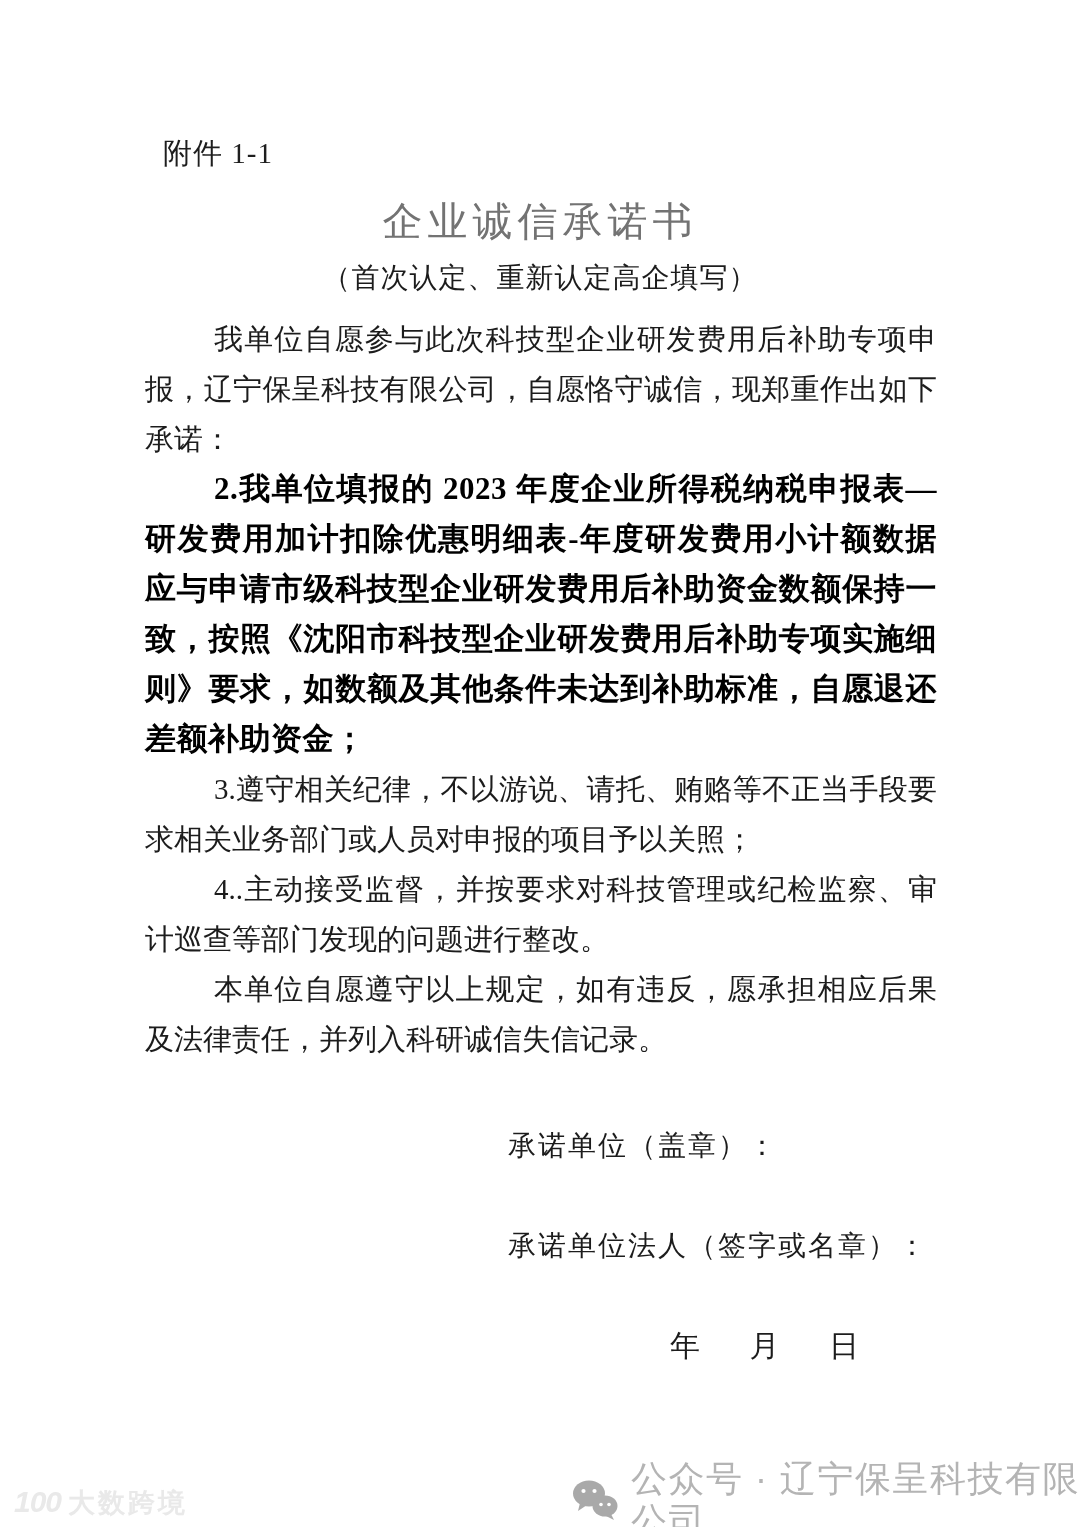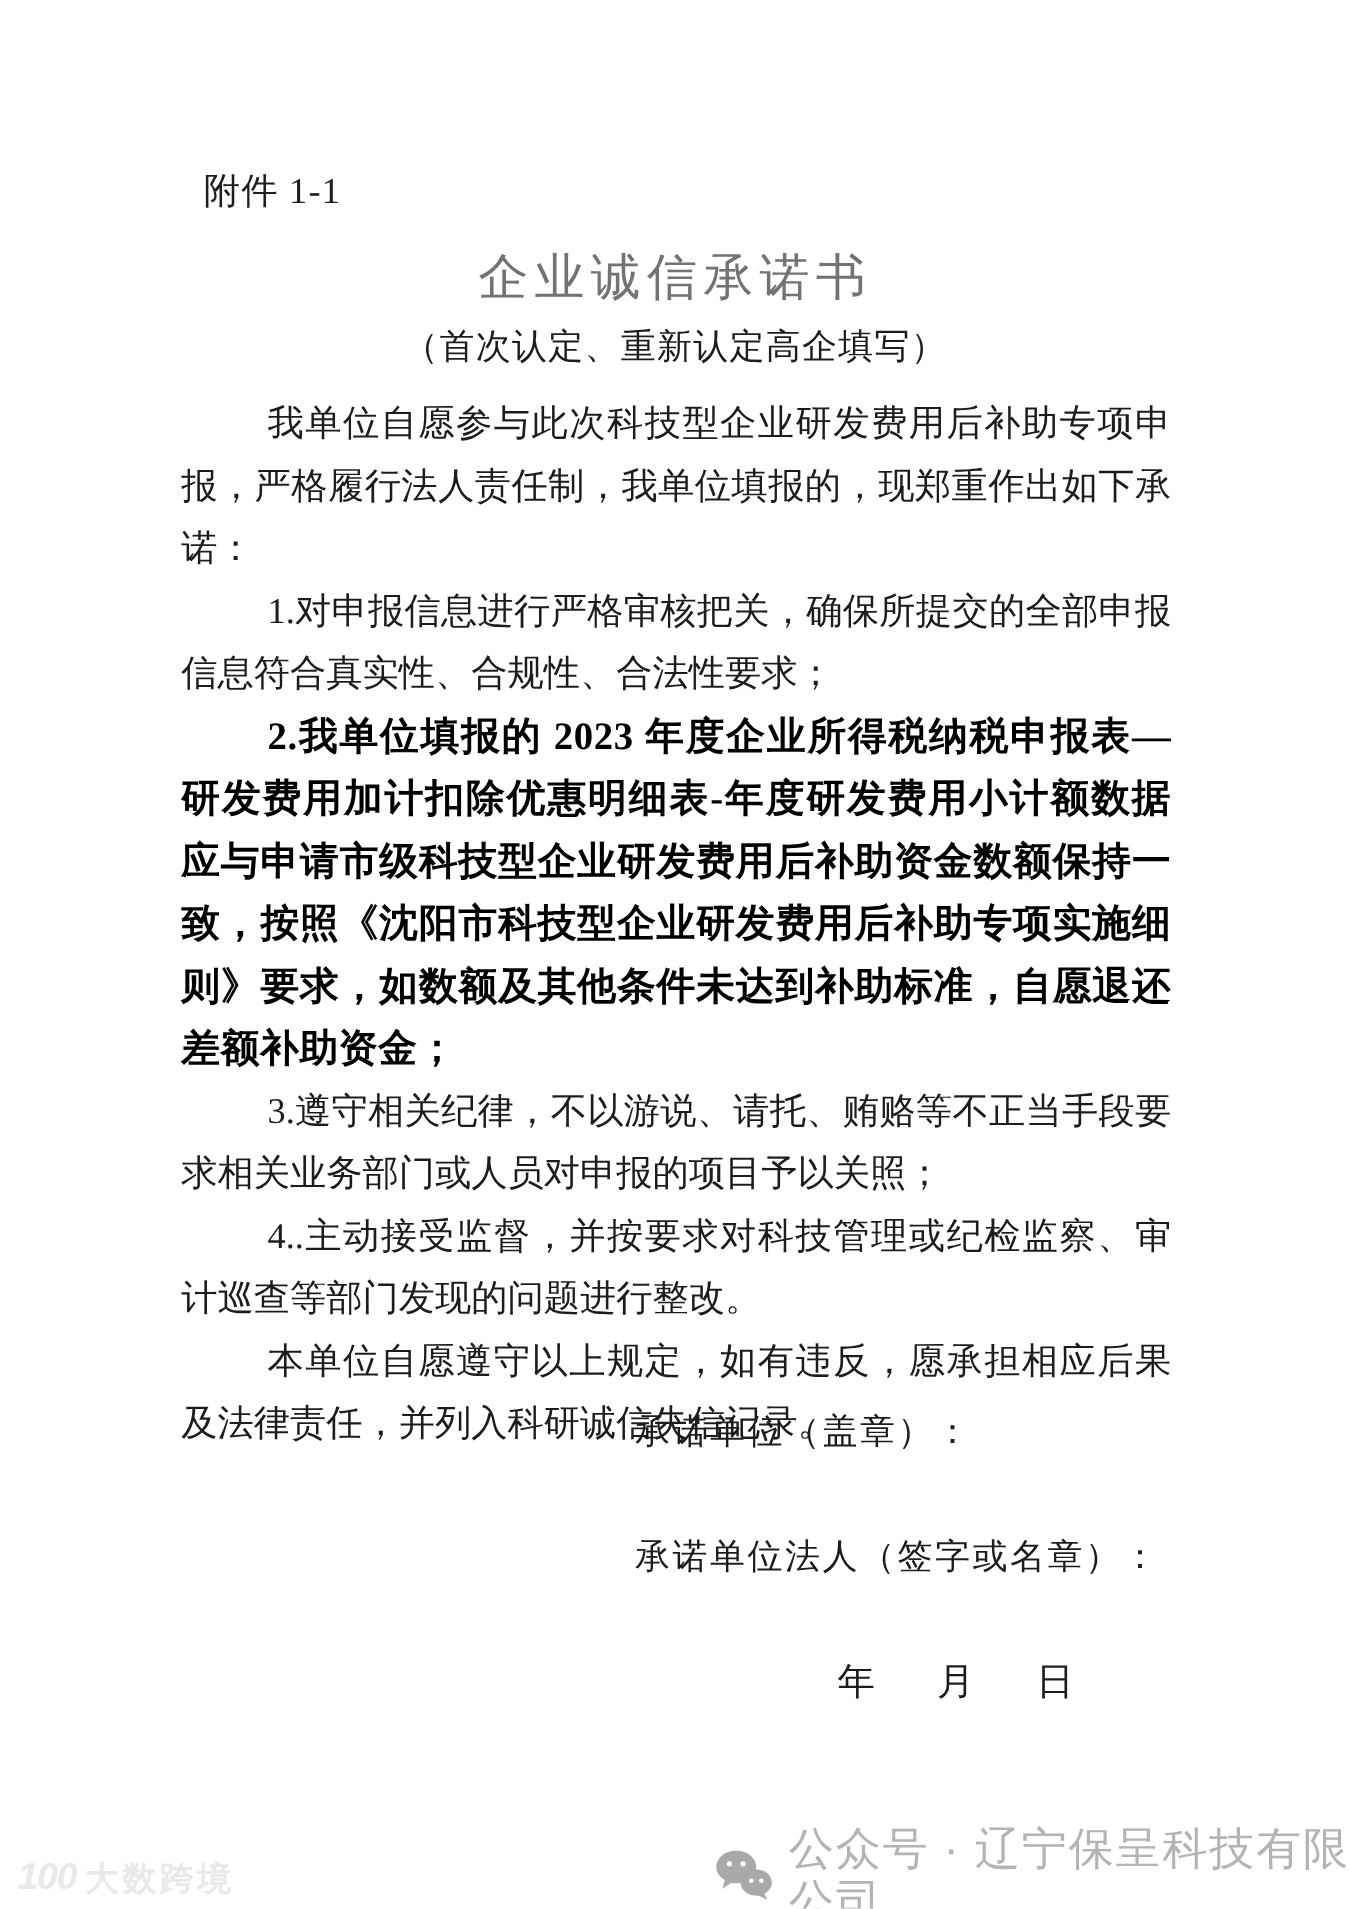--- a/index.html
+++ b/index.html
@@ -77,22 +77,21 @@
 
 <div class="page">
 
   <div class="attachment-label">附件 1-1</div>
 
   <h1 class="doc-title">企业诚信承诺书</h1>
 
   <div class="doc-subtitle">（首次认定、重新认定高企填写）</div>
 
   <div class="doc-body" id="doc-body">
-      <p>我单位自愿参与此次科技型企业研发费用后补助专项申报，严格履行法人责任制，我单位填报的，现郑重作出如下承诺：</p>
-      <p>1.对申报信息进行严格审核把关，确保所提交的全部申报信息符合真实性、合规性、合法性要求；</p>
+      <p>我单位自愿参与此次科技型企业研发费用后补助专项申报，辽宁保呈科技有限公司，自愿恪守诚信，现郑重作出如下承诺：</p>
       <p class="bold">2.我单位填报的 2023 年度企业所得税纳税申报表—研发费用加计扣除优惠明细表-年度研发费用小计额数据应与申请市级科技型企业研发费用后补助资金数额保持一致，按照《沈阳市科技型企业研发费用后补助专项实施细则》要求，如数额及其他条件未达到补助标准，自愿退还差额补助资金；</p>
       <p>3.遵守相关纪律，不以游说、请托、贿赂等不正当手段要求相关业务部门或人员对申报的项目予以关照；</p>
       <p>4..主动接受监督，并按要求对科技管理或纪检监察、审计巡查等部门发现的问题进行整改。</p>
       <p>本单位自愿遵守以上规定，如有违反，愿承担相应后果及法律责任，并列入科研诚信失信记录。</p>
     </div>
 
   <div class="sig-line sig-unit">承诺单位（盖章）：</div>
 
   <div class="sig-line sig-legal">承诺单位法人（签字或名章）：</div>
 

